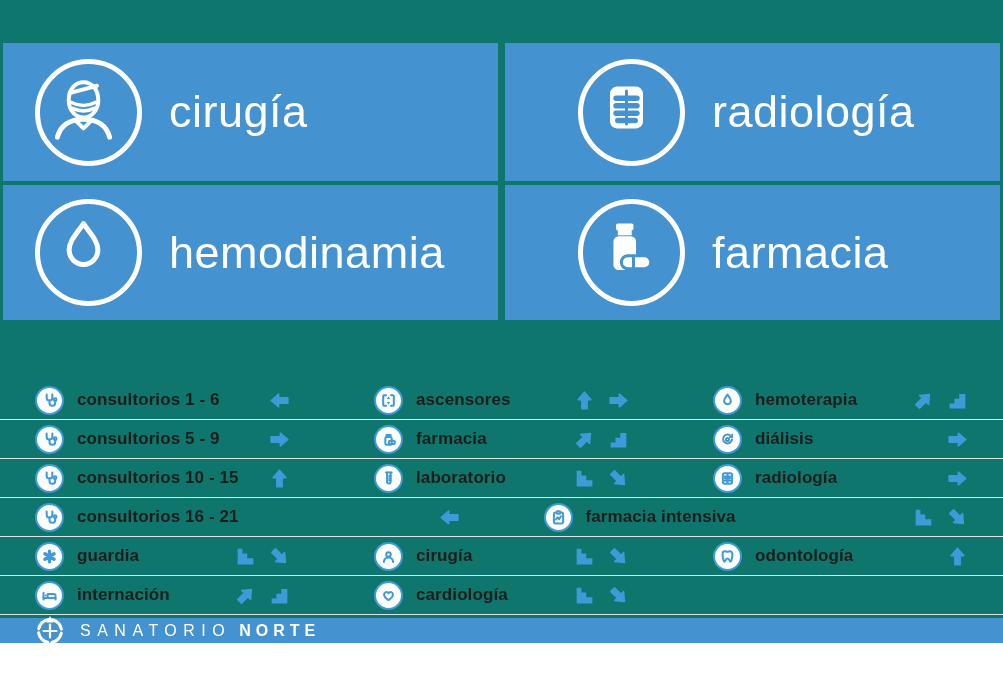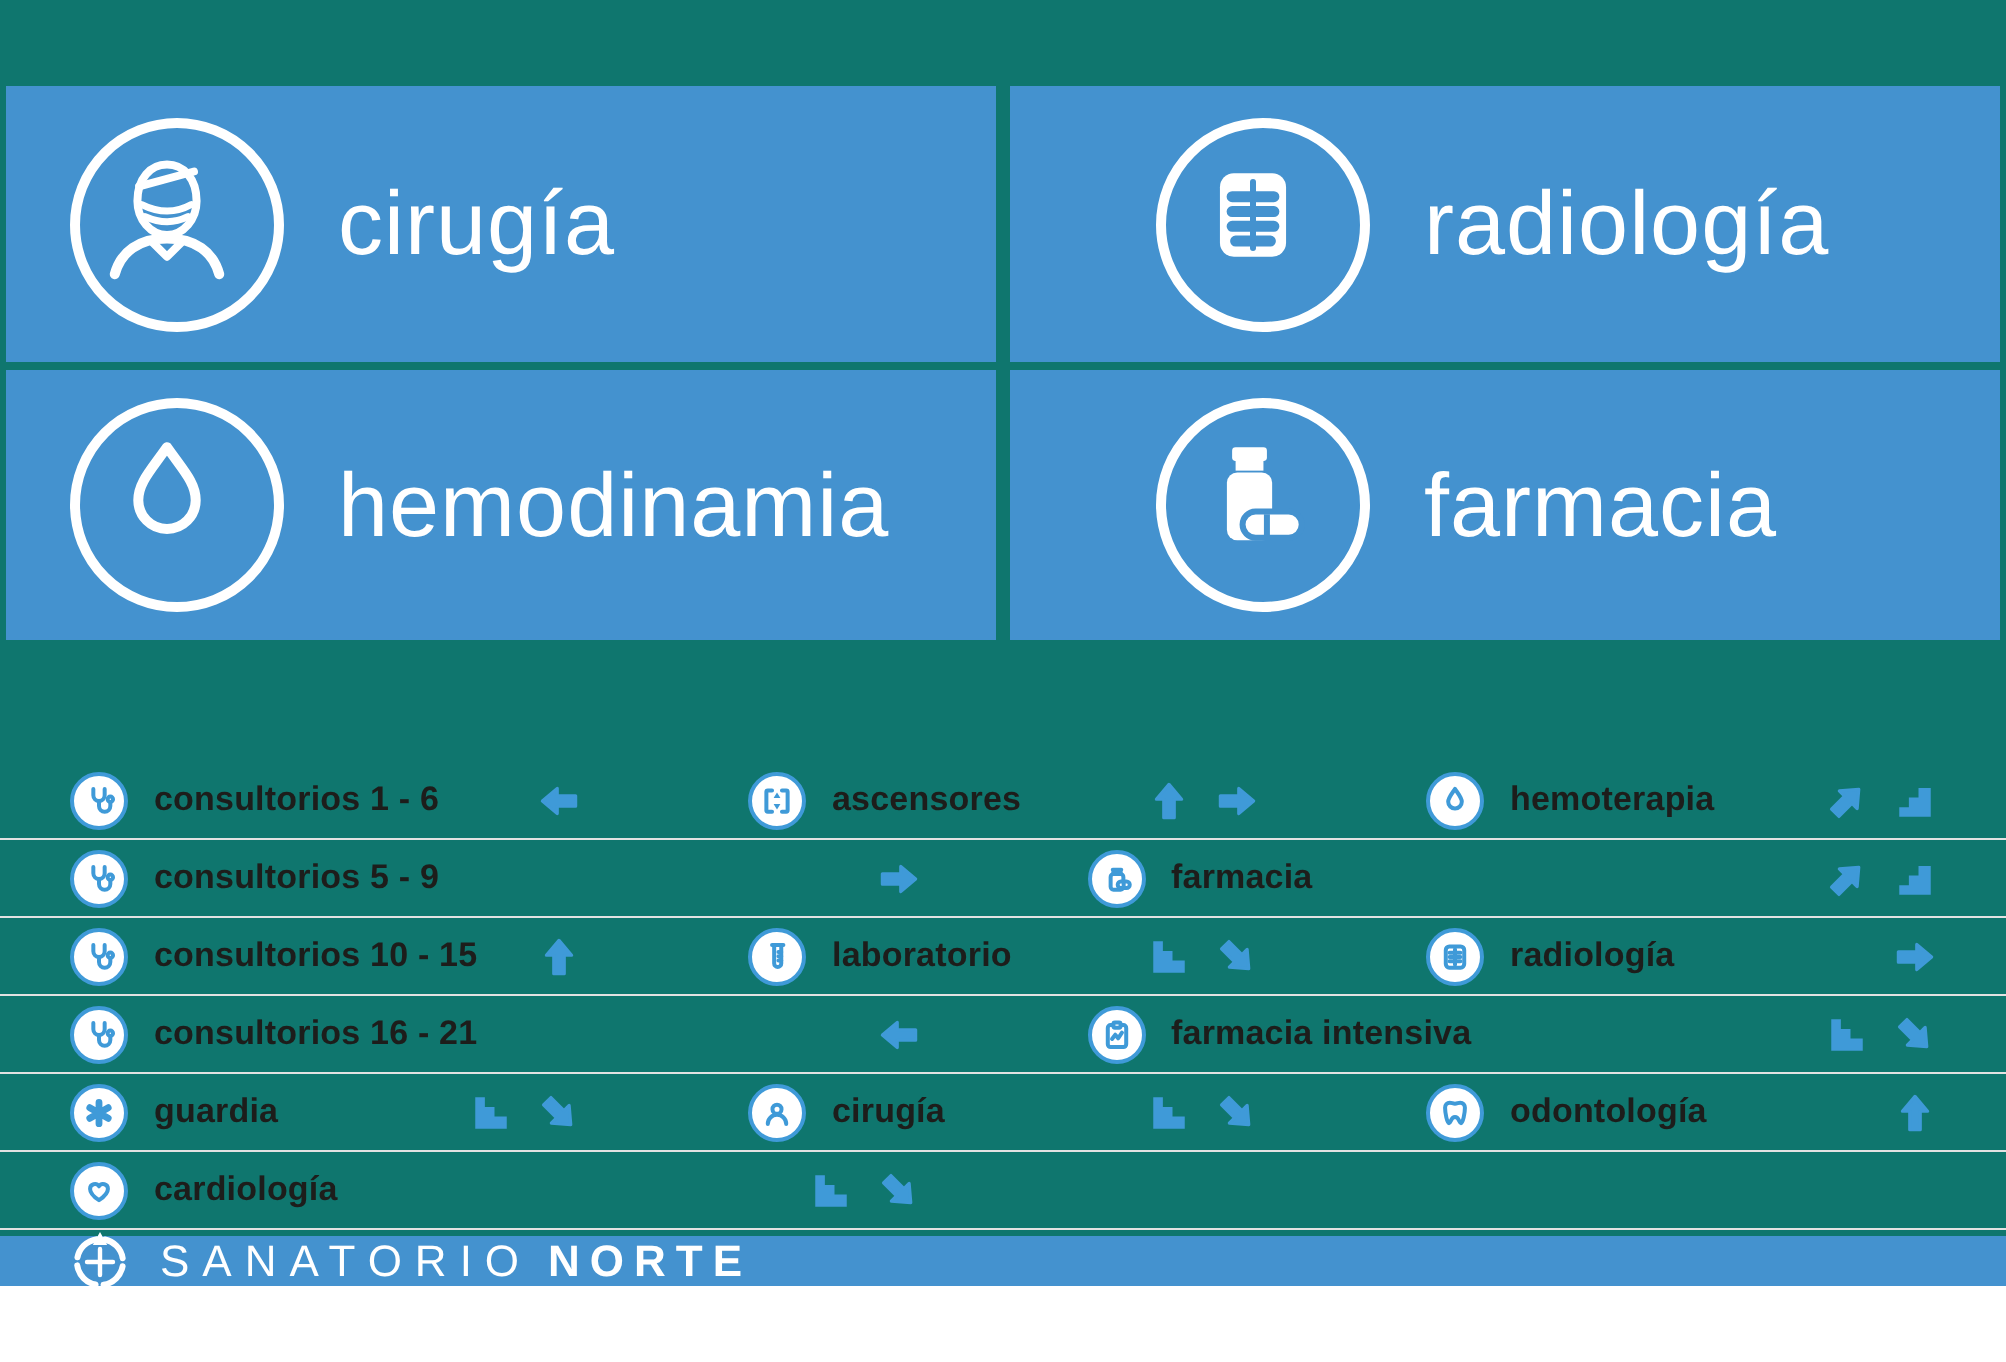--- a/index.html
+++ b/index.html
@@ -50,21 +50,21 @@
   .rotm45{transform:rotate(-45deg);}
   .rot45{transform:rotate(45deg);}
 
   
   .footer{
     position:absolute;left:0;right:0;top:618px;bottom:0;background:var(--panel);
     display:flex;align-items:center;padding-left:33px;color:#fff;box-sizing:border-box;
   }
   .logo{width:34px;height:34px;display:block;color:#fff;}
   .logo svg{width:34px;height:34px;display:block;}
-  .brand{margin-left:13px;font-size:22px;letter-spacing:6.5px;white-space:nowrap;}
+  .brand{margin-left:13px;font-size:16px;letter-spacing:6.5px;white-space:nowrap;}
   .brand .bold{font-weight:700;margin-left:8px;letter-spacing:5px;}
 
   svg *{vector-effect:non-scaling-stroke;}
 </style>
 </head>
 <body>
 
 <div class="page">
   <div class="panels" id="panels">
       <div class="panel">
@@ -213,20 +213,37 @@
                 <path d="M2.5 9h10.5V4.8L21.5 12l-8.5 7.2V15H2.5z" fill="currentColor" stroke="currentColor" stroke-width="1.6" stroke-linejoin="round"></path>
               </svg>
             </span>
             <span class="arrow">
               <svg viewBox="0 0 24 24">
                 <path d="M3 21v-5.5h5.5V10H14V4.5h7V21z" fill="currentColor"></path>
               </svg>
             </span>
           </span>
         </div>
+        <div class="dir-cell">
+          <span class="dir-icon">
+            <svg viewBox="0 0 24 24" fill="none" stroke="currentColor" stroke-width="2" stroke-linecap="round" stroke-linejoin="round">
+              <path d="M17.6 8.2A6.3 6.3 0 1 0 18.3 12"></path>
+              <path d="M18.6 5.2v3.2h-3.2"></path>
+              <circle cx="12" cy="12" r="2.2"></circle>
+            </svg>
+          </span>
+          <span class="dir-label">diálisis</span>
+          <span class="dir-arrows">
+            <span class="arrow">
+              <svg viewBox="0 0 24 24">
+                <path d="M2.5 9h10.5V4.8L21.5 12l-8.5 7.2V15H2.5z" fill="currentColor" stroke="currentColor" stroke-width="1.6" stroke-linejoin="round"></path>
+              </svg>
+            </span>
+          </span>
+        </div>
       </div>
       <div class="dir-row">
         <div class="dir-cell">
           <span class="dir-icon">
             <svg viewBox="0 0 24 24" fill="none" stroke="currentColor" stroke-width="2" stroke-linecap="round" stroke-linejoin="round">
               <path d="M8 3.5v4.5a4 4 0 0 0 8 0V3.5"></path>
               <path d="M12 12v3.5a4 4 0 0 0 8 0v-2.2"></path>
               <circle cx="20" cy="10.8" r="1.9"></circle>
             </svg>
           </span>
@@ -372,20 +389,43 @@
           <span class="dir-arrows">
             <span class="arrow rotm90">
               <svg viewBox="0 0 24 24">
                 <path d="M2.5 9h10.5V4.8L21.5 12l-8.5 7.2V15H2.5z" fill="currentColor" stroke="currentColor" stroke-width="1.6" stroke-linejoin="round"></path>
               </svg>
             </span>
           </span>
         </div>
       </div>
       <div class="dir-row">
+        <div class="dir-cell">
+          <span class="dir-icon">
+            <svg viewBox="0 0 24 24" fill="none" stroke="currentColor" stroke-width="2" stroke-linecap="round" stroke-linejoin="round">
+              <path d="M3.5 8v9.5"></path>
+              <path d="M3.5 15.5h17v2"></path>
+              <path d="M20.5 15.5v-3a2.5 2.5 0 0 0-2.5-2.5H9.5v3"></path>
+              <circle cx="6.8" cy="12" r="1.5" fill="currentColor" stroke="none"></circle>
+            </svg>
+          </span>
+          <span class="dir-label">internación</span>
+          <span class="dir-arrows">
+            <span class="arrow rotm45">
+              <svg viewBox="0 0 24 24">
+                <path d="M2.5 9h10.5V4.8L21.5 12l-8.5 7.2V15H2.5z" fill="currentColor" stroke="currentColor" stroke-width="1.6" stroke-linejoin="round"></path>
+              </svg>
+            </span>
+            <span class="arrow">
+              <svg viewBox="0 0 24 24">
+                <path d="M3 21v-5.5h5.5V10H14V4.5h7V21z" fill="currentColor"></path>
+              </svg>
+            </span>
+          </span>
+        </div>
         <div class="dir-cell">
           <span class="dir-icon">
             <svg viewBox="0 0 24 24" fill="none" stroke="currentColor" stroke-width="2" stroke-linejoin="round">
               <path d="M12 18.5c-3.8-2.6-6.3-5-6.3-8a3.4 3.4 0 0 1 6.3-1.8 3.4 3.4 0 0 1 6.3 1.8c0 3-2.5 5.4-6.3 8z"></path>
             </svg>
           </span>
           <span class="dir-label">cardiología</span>
           <span class="dir-arrows">
             <span class="arrow">
               <svg viewBox="0 0 24 24">

